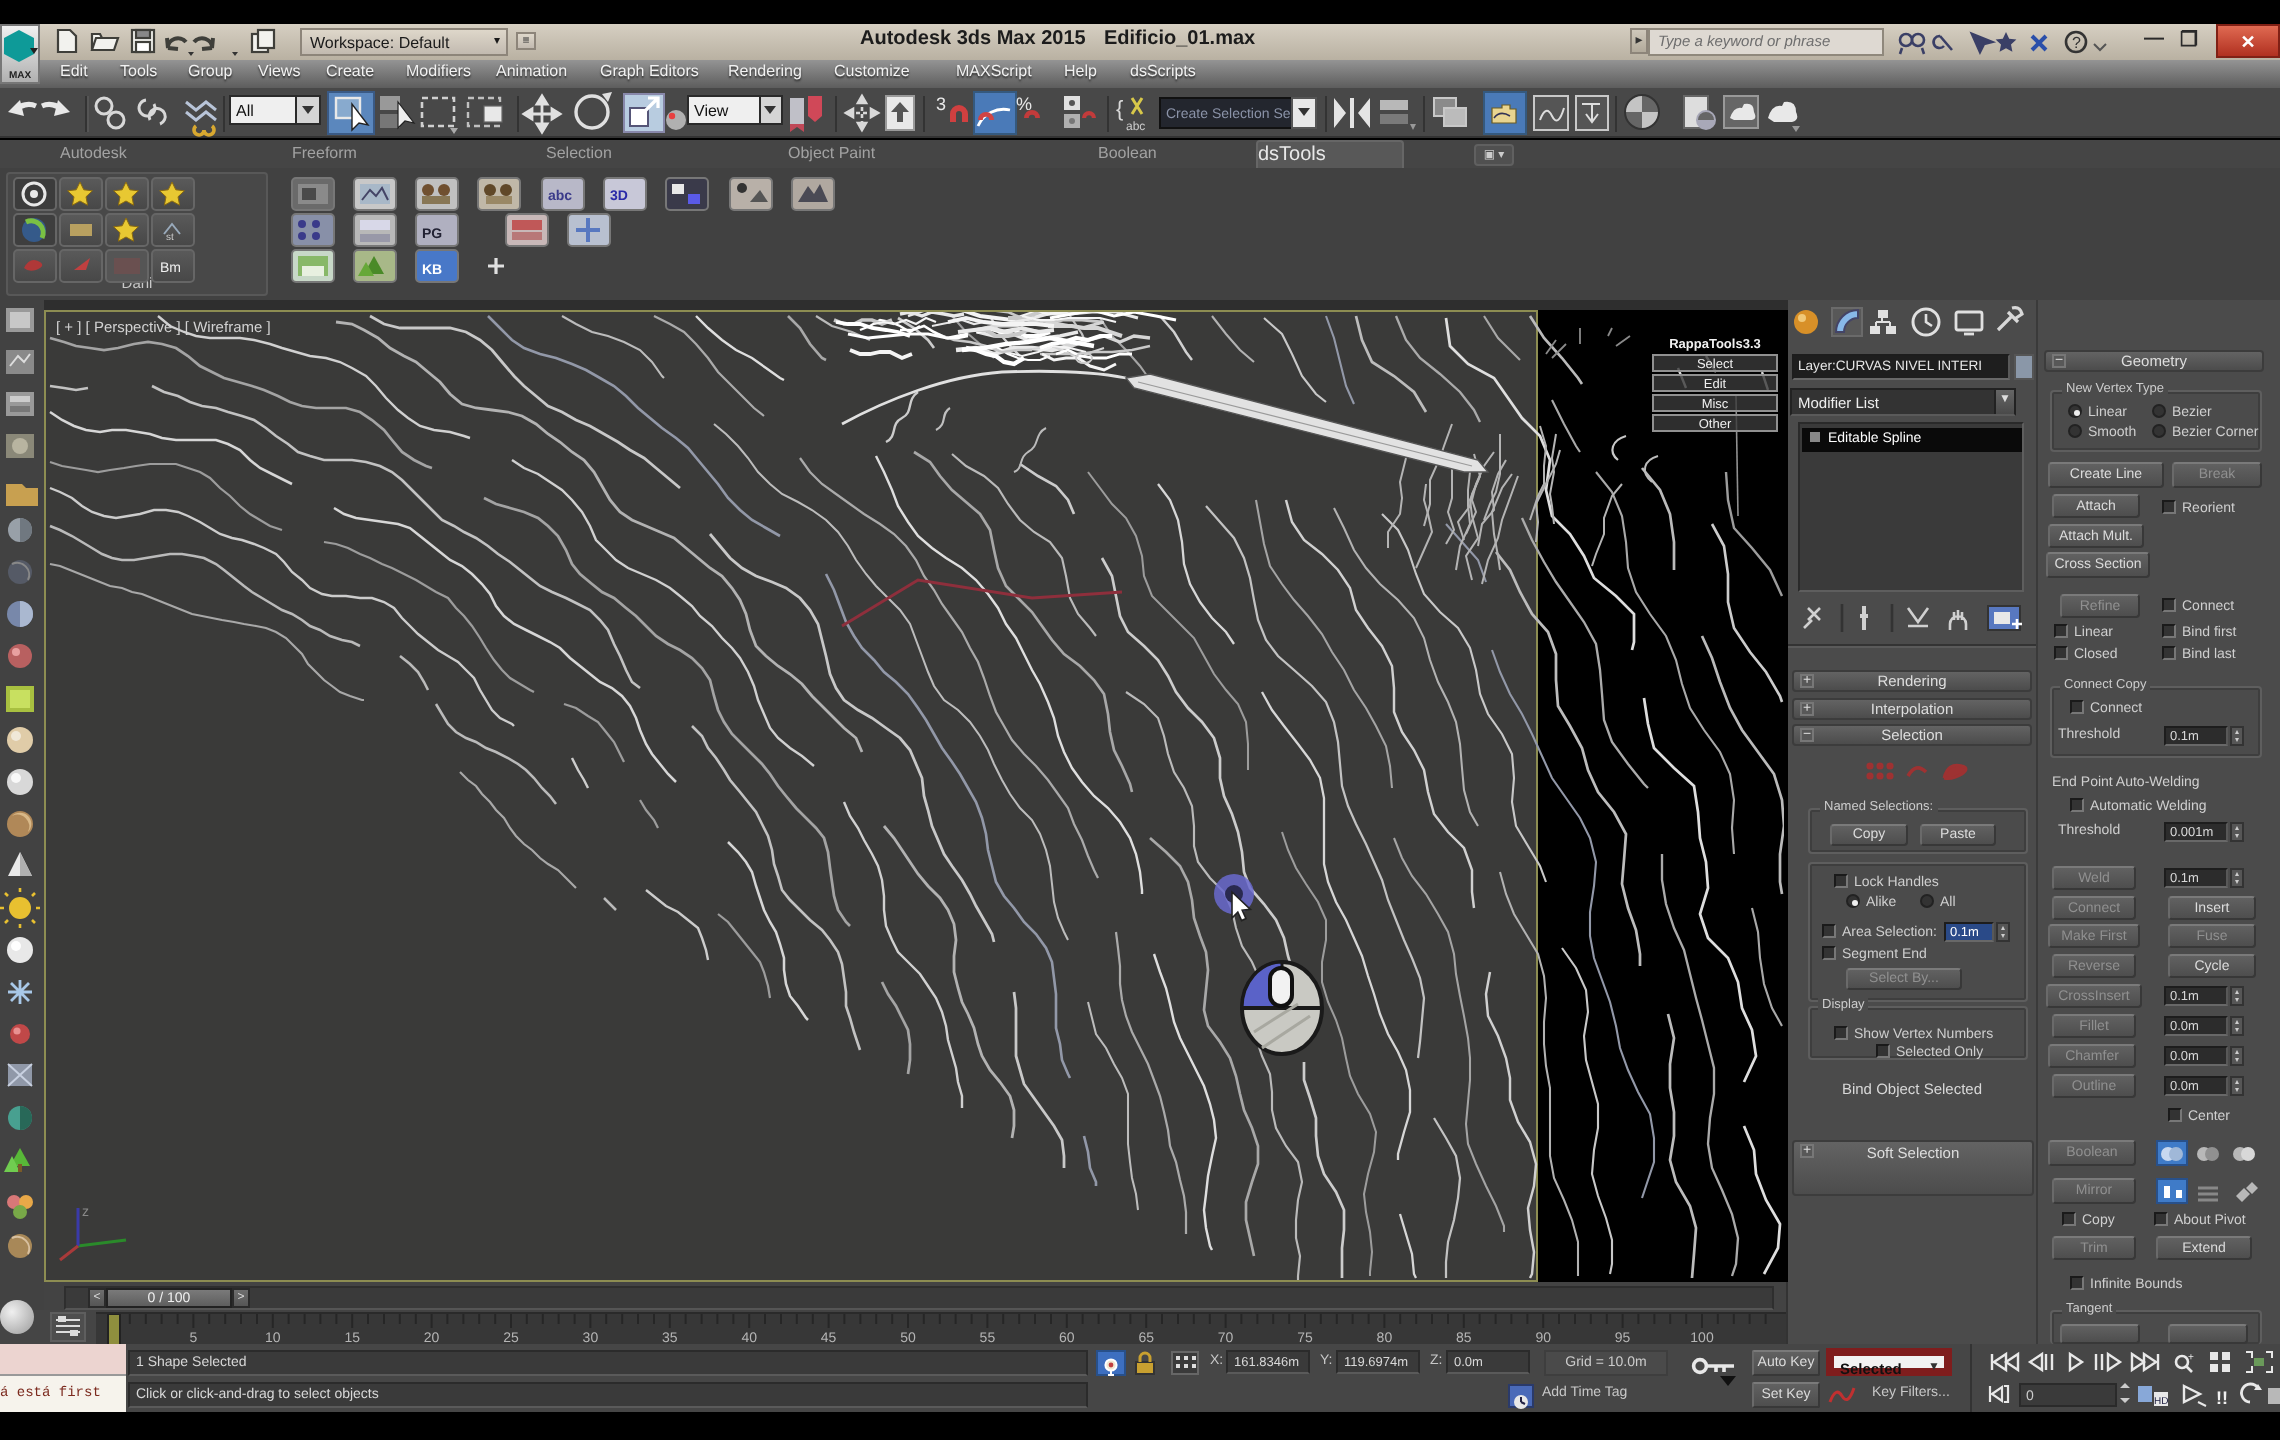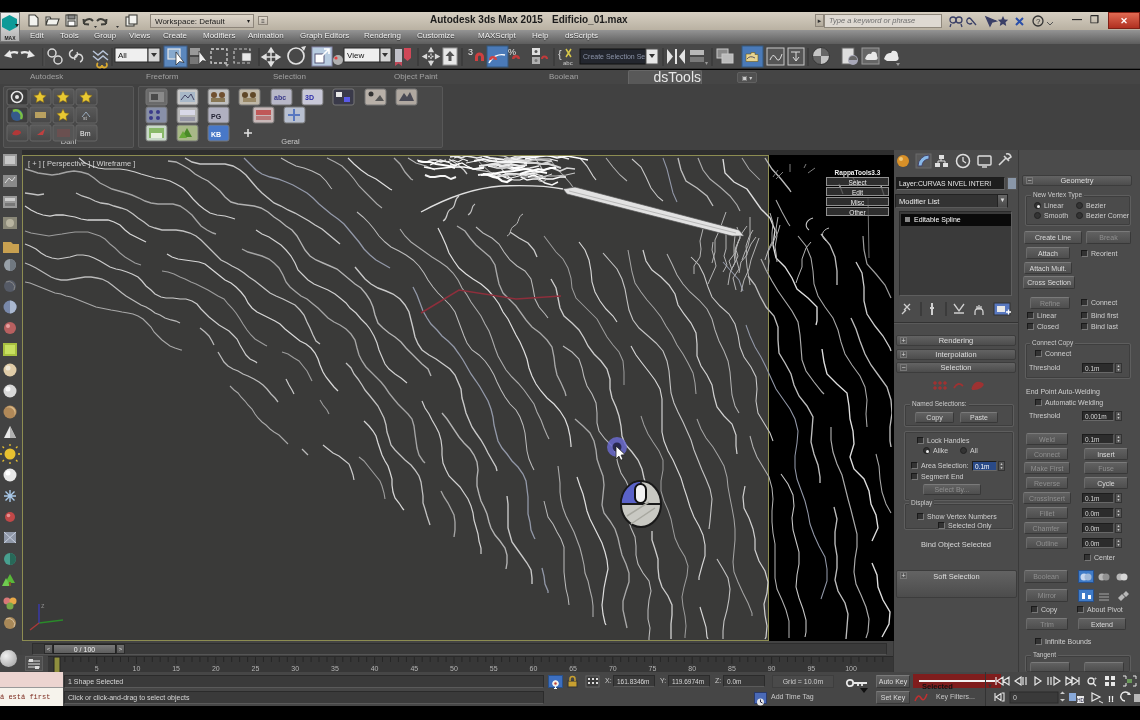--- a/index.html
+++ b/index.html
@@ -16,21 +16,21 @@
 .closebtn{position:absolute;left:1108px;top:12px;width:32px;height:17px;background:linear-gradient(#e06a52,#b03020);border:1px solid #802015;color:#fff;font-size:9px;text-align:center;line-height:16px;font-weight:bold}
 .winbtn{position:absolute;top:14px;font-size:10px;color:#2a2a2a;font-weight:bold}
 
 .menubar{position:absolute;left:0;top:30px;width:1140px;height:14px;background:linear-gradient(#949494,#5d5d5d)}
 .menubar span{position:absolute;top:1px;font-size:8px;color:#f2f2f2;text-shadow:0 1px 1px #2a2a2a}
 
 .toolbar{position:absolute;left:0;top:44px;width:1140px;height:25px;background:#484848;border-bottom:1px solid #333}
 
 .ribtabs{position:absolute;left:0;top:70px;width:1140px;height:14px;background:#454545}
 .ribtabs span{position:absolute;top:2px;font-size:8px;color:#a2a2a2}
-.ribtab-act{position:absolute;left:628px;top:70px;width:74px;height:14px;background:#585858;border:1px solid #666;border-bottom:none;border-radius:2px 2px 0 0;text-align:right;font-size:14px;color:#e8e8e8;line-height:13px}
+.ribtab-act{position:absolute;left:628px;top:70px;width:74px;height:14px;background:#585858;border:1px solid #666;border-bottom:none;border-radius:2px 2px 0 0;text-align:left;font-size:10px;color:#e8e8e8;line-height:13px}
 .ribbon{position:absolute;left:0;top:84px;width:1140px;height:66px;background:#414141}
 .ribgrp{position:absolute;top:86px;height:62px;background:#484848;border:1px solid #585858;border-radius:2px}
 .riblabel{position:absolute;bottom:1px;width:100%;text-align:center;font-size:7.5px;color:#c8c8c8}
 
 .lstrip{position:absolute;left:0;top:150px;width:22px;height:505px;background:#424242}
 
 .vp{position:absolute;left:22px;top:155px;width:747px;height:486px;background:#3a3a39;border:1px solid #8d8d52}
 .vplabel{position:absolute;left:5px;top:3px;font-size:7.5px;color:#d2d2d2}
 .rappa{position:absolute;left:803px;top:13px;width:63px;font-size:7px;color:#f0f0f0;text-align:center}
 .rappa .ttl{font-weight:bold;font-size:6.5px;margin-bottom:1px}
@@ -269,23 +269,20 @@
       <span style="left:146px">Freeform</span>
       <span style="left:273px">Selection</span>
  <span style="left:394px">Object Paint</span>
       <span style="left:549px">Boolean</span>
 </div>
 <div class="ribtab-act">dsTools</div>
 <div class="abs" style="left:737px;top:72px;width:20px;height:11px;background:#505050;border:1px solid #606060;border-radius:2px;font-size:6px;color:#ccc;text-align:center;line-height:10px">▣ ▾</div>
 <div class="ribbon"></div>
 <div class="ribgrp" style="left:3px;width:131px">
       <div class="riblabel">Dani</div>
-    </div>
-<div class="ribgrp" style="left:138px;width:305px">
-      <div class="riblabel">Geral</div>
     </div>
 <svg class="abs" style="left:0;top:84px" width="460" height="66" viewBox="0 0 460 66">
  <defs>
   <linearGradient id="tg" x1="0" y1="0" x2="0" y2="1">
           <stop offset="0" stop-color="#5a5a5a"></stop>
           <stop offset="1" stop-color="#474747"></stop>
         </linearGradient>
  </defs>
  <g>
 
@@ -976,21 +973,21 @@
 <div class="abs" style="left:660px;top:677px;font-size:7px;color:#c8c8c8">Y:</div>
 <div class="sfld" style="left:668px;top:675px;width:42px;height:12px;line-height:11px;font-size:6.5px">119.6974m</div>
 <div class="abs" style="left:715px;top:677px;font-size:7px;color:#c8c8c8">Z:</div>
 <div class="sfld" style="left:723px;top:675px;width:42px;height:12px;line-height:11px;font-size:6.5px">0.0m</div>
 <div class="abs" style="left:772px;top:675px;width:62px;height:13px;background:#4a4a4a;border:1px solid #3e3e3e;font-size:7px;color:#cccccc;text-align:center;line-height:12px">Grid = 10.0m</div>
 <svg class="abs" style="left:845px;top:678px" width="26" height="10" viewBox="0 0 26 10">
  <circle cx="5" cy="5" r="3.2" fill="none" stroke="#e8e8e8" stroke-width="1.8"></circle>
       <path d="M8,5 h14 m-5,0 l0,3 m-4,-3 l0,3" stroke="#e8e8e8" stroke-width="1.8"></path>
 </svg>
 <div class="btn" style="left:876px;top:675px;width:34px;height:13px;line-height:12px;font-size:7px;border-radius:1px">Auto Key</div>
-<div class="abs" style="left:913px;top:674px;width:88px;height:14px;background:#f2f2f2;border:6px solid #7f1d1d;font-size:7.5px;color:#111;line-height:13px;padding-left:3px;font-weight:bold">Selected<span style="position:absolute;right:2px;top:0;font-weight:normal;color:#333;font-size:6px">▼</span></div>
+<div class="abs" style="left:913px;top:674px;width:63px;height:14px;background:#f2f2f2;border:4px solid #7f1d1d;font-size:7.5px;color:#111;line-height:13px;padding-left:3px;font-weight:bold">Selected<span style="position:absolute;right:2px;top:0;font-weight:normal;color:#333;font-size:6px">▼</span></div>
 <div class="btn" style="left:876px;top:691px;width:34px;height:13px;line-height:12px;font-size:7px;border-radius:1px">Set Key</div>
 <svg class="abs" style="left:913px;top:691px" width="16" height="13" viewBox="0 0 16 13">
       <path d="M2,10 q3,-8 6,-3 q3,5 6,-4" stroke="#c03030" stroke-width="1.5" fill="none"></path>
     </svg>
 <div class="abs" style="left:936px;top:693px;font-size:7px;color:#c8c8c8">Key Filters...</div>
 <div class="sfld" style="left:64px;top:691px;width:480px;height:13px;line-height:12px">Click or click-and-drag to select objects</div>
 <div class="abs" style="left:754px;top:692px;width:13px;height:12px;background:#4a6ab8;border:1px solid #2a3a6a"><svg width="11" height="10" viewBox="0 0 11 10">
         <circle cx="5.5" cy="5" r="3.5" fill="#e8e8e8"></circle>
         <path d="M5.5,5 v-2.5 M5.5,5 l2,1" stroke="#224" stroke-width="1"></path>
       </svg></div>

